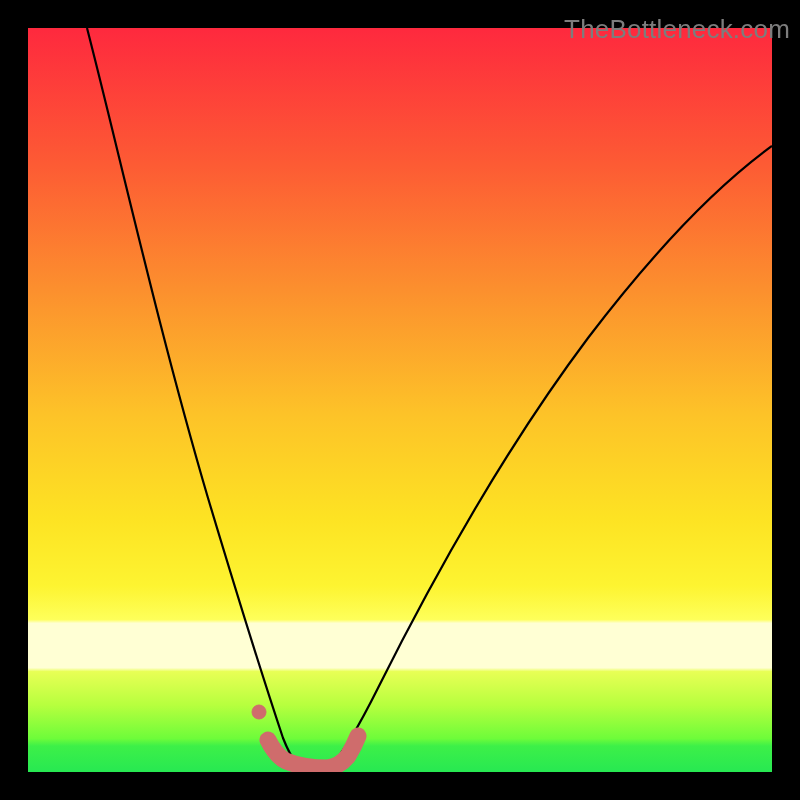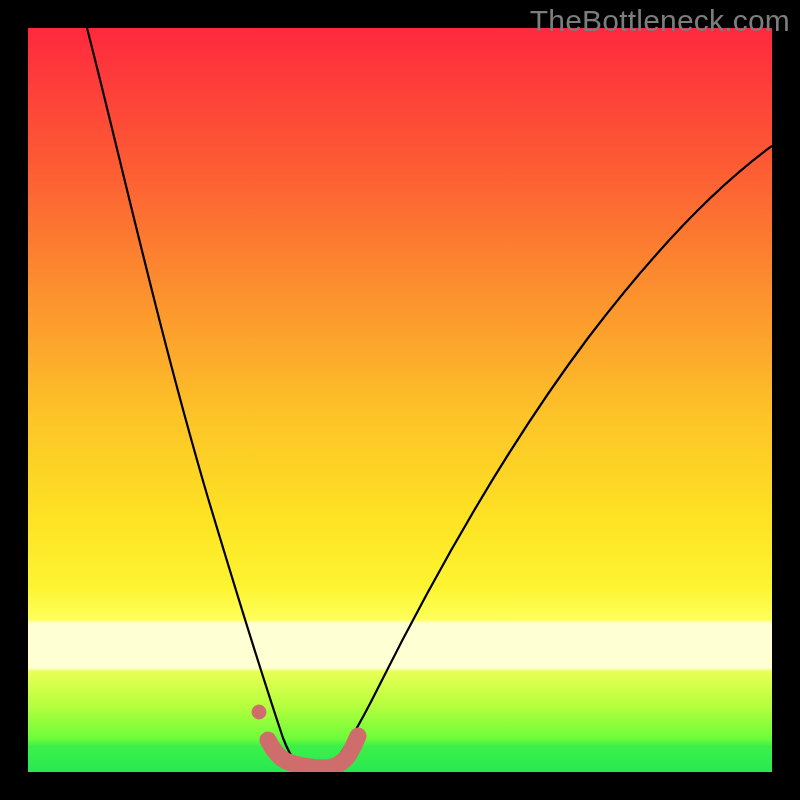--- a/index.html
+++ b/index.html
@@ -21,24 +21,24 @@
   }
   .plot-bg {
     position: absolute;
     left: 0;
     top: 0;
     width: 744px;
     height: 744px;
   }
   .attribution {
     position: absolute;
-    top: 4px;
+    top: 14px;
     right: 10px;
     color: #7d7d7d;
-    font-size: 30px;
+    font-size: 26px;
     font-weight: 500;
     letter-spacing: 0.2px;
   }
   svg.curve-layer {
     position: absolute;
     left: 0;
     top: 0;
     width: 744px;
     height: 744px;
   }

